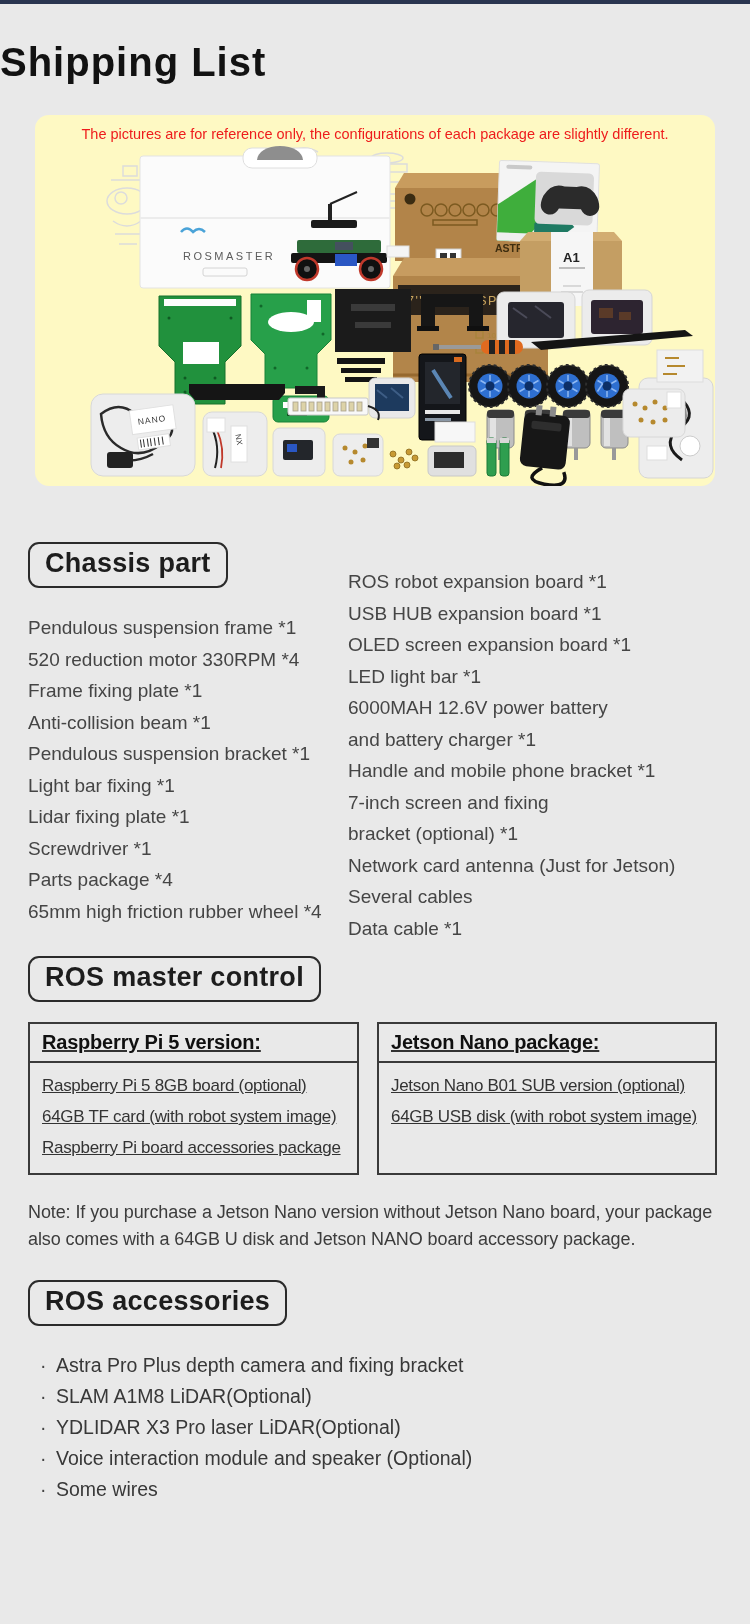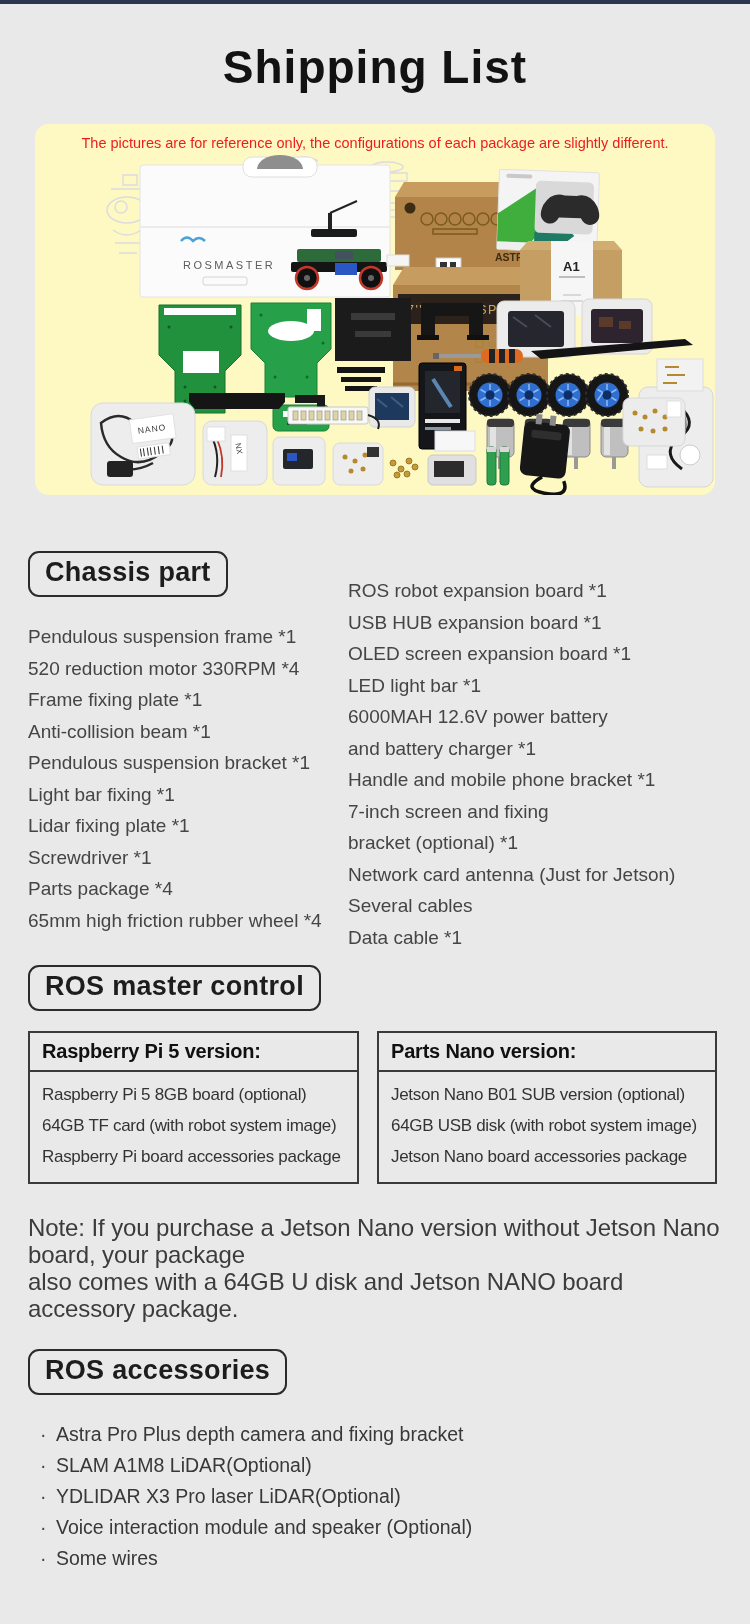--- a/index.html
+++ b/index.html
@@ -5,22 +5,22 @@
   html,body{margin:0;padding:0;}
   body{
     width:750px;
     background:#e9e9e9;
     font-family:"Liberation Sans",sans-serif;
     color:#333;
   }
   .page{width:750px;min-height:1624px;overflow:hidden;}
   .topbar{height:4px;background:#2a3550;}
   .page-title{
-    font-size:46px;font-weight:700;color:#121212;
-    text-align:center;margin:36px 0 0;letter-spacing:1px;
+    font-size:40px;font-weight:700;color:#121212;
+    text-align:left;margin:36px 0 0;letter-spacing:1px;
   }
   .photo-card{
     width:680px;margin:30px auto 0;background:#fef9c3;
     border-radius:14px;overflow:hidden;padding-top:10px;
   }
   .notice{
     color:#ee1c1c;font-size:14.5px;text-align:center;line-height:18px;
   }
   svg.photo{display:block;margin-top:3px;}
   svg text{font-family:"Liberation Sans",sans-serif;}
@@ -30,30 +30,30 @@
   .col-right{flex:1;}
   .sec-badge{
     display:inline-block;border:2px solid #2b2b2b;border-radius:11px;
     padding:4px 15px 7px;font-size:27px;font-weight:600;color:#1d1d1d;
     letter-spacing:0.3px;background:transparent;
   }
   .plist{list-style:none;margin:24px 0 0;padding:0;font-size:19px;color:#454545;}
   .plist li{line-height:31.5px;white-space:nowrap;}
   .master-badge-wrap{margin-top:12px;}
   .vtable{display:flex;gap:18px;margin-top:20px;}
-  .vbox{border:2px solid #3a3a3a;box-sizing:border-box;}
+  .vbox{border:2px solid #3a3a3a;box-sizing:border-box;text-decoration:underline;}
   .vbox.left{width:331px;}
   .vbox.right{width:340px;}
   .vbox-h{
     font-weight:700;font-size:20px;color:#101010;
     padding:7px 12px 7px;border-bottom:2px solid #3a3a3a;letter-spacing:-0.2px;
   }
   .vbox-rows{padding:7px 12px 10px;}
   .vbox-rows div{font-size:17px;color:#333;line-height:31px;letter-spacing:-0.3px;white-space:nowrap;}
-  .note{margin-top:30px;font-size:24px;color:#3c3c3c;line-height:27px;letter-spacing:-0.1px;}
+  .note{margin-top:24px;font-size:18px;color:#3c3c3c;line-height:27px;letter-spacing:-0.1px;}
   .acc-wrap{margin-top:27px;}
   .blist{list-style:none;margin:24px 0 0;padding:0;font-size:19.5px;color:#383838;}
   .blist li{line-height:31px;margin-left:12px;}
   .blist .dot{display:inline-block;width:16px;color:#444;}
   .bottom-pad{height:42px;}
 </style>
 </head>
 <body>
 
 <div class="page">
@@ -485,25 +485,24 @@
     <div class="vtable">
       <div class="vbox left">
         <div class="vbox-h">Raspberry Pi 5 version:</div>
         <div class="vbox-rows">
           <div>Raspberry Pi 5 8GB board (optional)</div>
           <div>64GB TF card (with robot system image)</div>
           <div>Raspberry Pi board accessories package</div>
         </div>
       </div>
       <div class="vbox right">
-        <div class="vbox-h">Parts Nano version:</div>
+        <div class="vbox-h">Jetson Nano package:</div>
         <div class="vbox-rows">
           <div>Jetson Nano B01 SUB version (optional)</div>
           <div>64GB USB disk (with robot system image)</div>
-          <div>Jetson Nano board accessories package</div>
         </div>
       </div>
     </div>
 
     <div class="note">
       <div>Note: If you purchase a Jetson Nano version without Jetson Nano board, your package</div>
       <div>also comes with a 64GB U disk and Jetson NANO board accessory package.</div>
     </div>
 
     <div class="acc-wrap">

